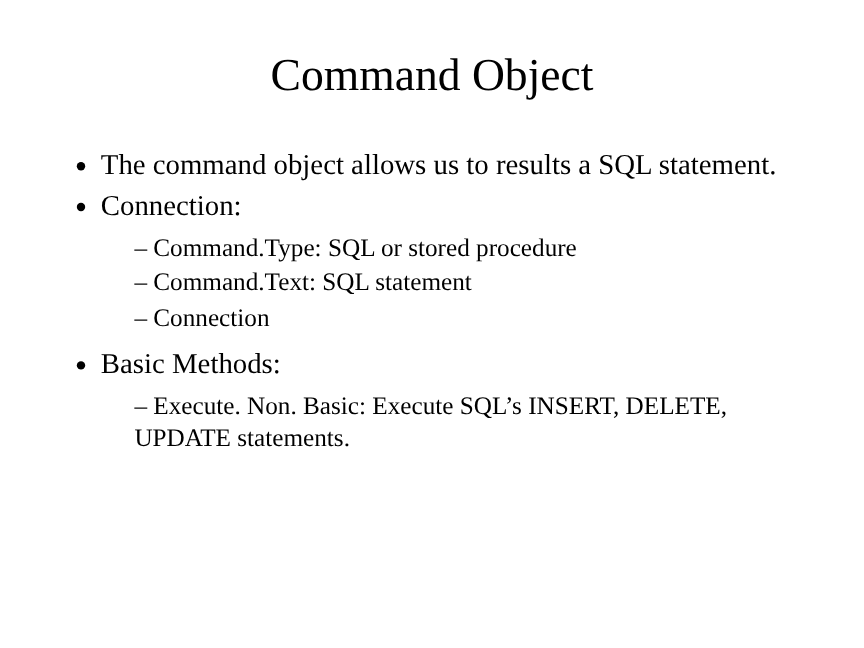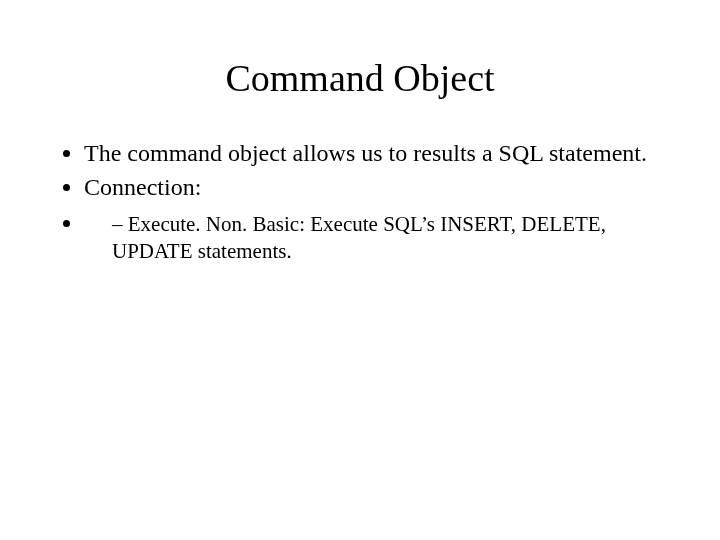--- a/index.html
+++ b/index.html
@@ -8,21 +8,21 @@
     width: 720px;
     height: 540px;
     background: #ffffff;
     font-family: "Times New Roman", Times, serif;
     color: #000000;
   }
   .slide {
     box-sizing: border-box;
     width: 720px;
     height: 540px;
-    padding: 28px 48px 48px 48px;
+    padding: 13px 48px 48px 48px;
     font-family: Liberation Serif, serif;
   }
   .title {
     text-align: center;
     font-size: 38px;
     margin: 28px 0 38px 0;
     font-weight: normal;
   }
   ul.level1 {
     list-style: disc;
@@ -51,20 +51,26 @@
 </head>
 <body>
 
 <div class="slide">
   <div class="title">Command Object</div>
 
   <ul class="level1">
     <li>The command object allows us to results a SQL statement.</li>
     <li>
       <span>Connection:</span>
+      <ul class="level2">
+        <li>Command.Type: SQL or stored procedure</li>
+        <li>Command.Text: SQL statement</li>
+        <li> Connection</li>
+      </ul>
     </li>
     <li>
+      <span>Basic Methods:</span>
       <ul class="level2">
         <li>Execute. Non. Basic: Execute SQL’s INSERT, DELETE, UPDATE statements.</li>
       </ul>
     </li>
   </ul>
 </div>
 
 </body></html>

